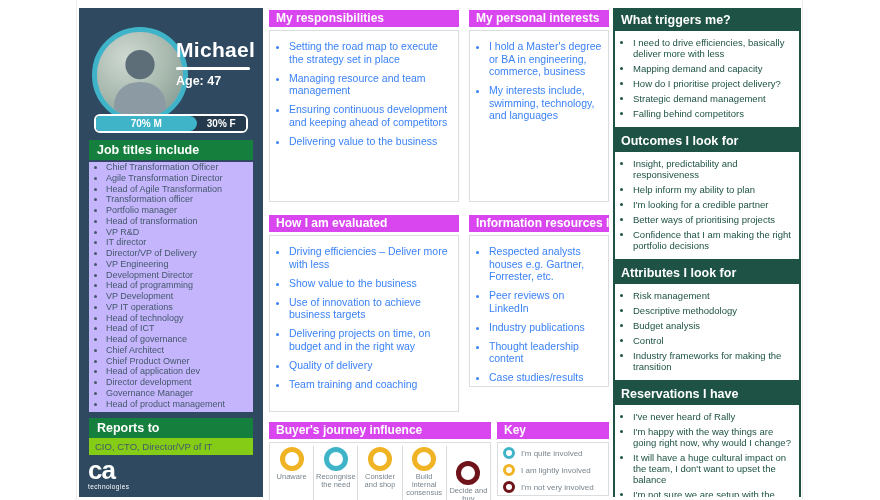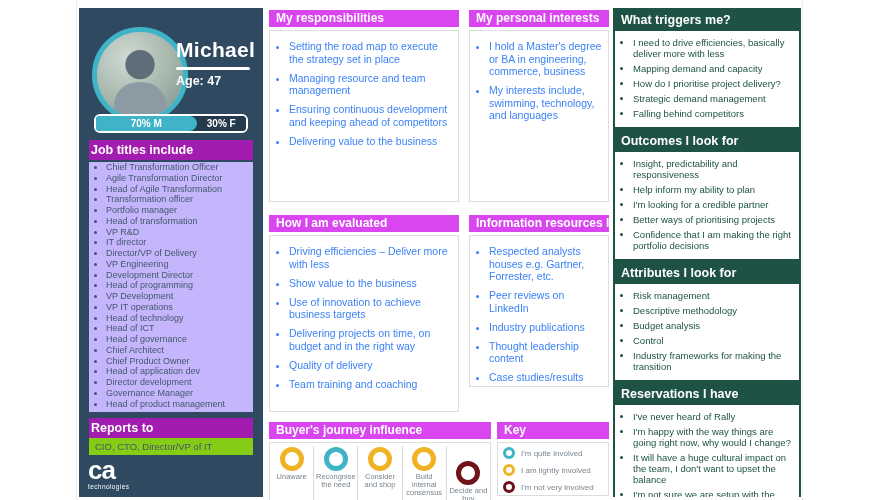--- a/index.html
+++ b/index.html
@@ -16,22 +16,22 @@
   .name-block { position:absolute; left:97px; top:30px; width:82px; }
   .persona-name { color:#fff; font-size:21px; font-weight:bold; letter-spacing:.3px; }
   .name-rule { width:74px; height:3px; background:#fff; margin:5px 0 4px 0; border-radius:2px; }
   .persona-age { color:#fff; font-size:12.5px; font-weight:bold; }
   .gender-pill { position:absolute; left:15px; top:106px; width:154px; height:19px; border:2.5px solid #fff;
                  border-radius:6px; overflow:hidden; display:flex; background:#24394b; }
   .gender-seg { height:100%; color:#fff; font-size:10px; font-weight:bold; display:flex;
                 align-items:center; justify-content:center; }
   .gender-male { width:67%; background:#3fb4c8; border-radius:0 8px 8px 0; }
   .gender-female { width:33%; background:#24394b; }
-  .side-header { position:absolute; left:10px; width:164px; height:20px; background:#a21caf; color:#fff;
-                 font-size:12.5px; font-weight:bold; line-height:20px; padding-left:2px; }
+  .side-header { position:absolute; left:10px; width:164px; height:20px; background:#15803d; color:#fff;
+                 font-size:12.5px; font-weight:bold; line-height:20px; padding-left:8px; }
   .jobs-header { top:132px; }
   .jobs-box { position:absolute; left:10px; top:154px; width:164px; height:250px; background:#c4b5fd; padding:0 3px 3px 4px; }
   .jobs-box ul { list-style:disc; padding-left:13px; color:#44586a; font-size:9px; line-height:10.75px; }
   .reports-header { top:410px; }
   .reports-box { position:absolute; left:10px; top:430px; width:164px; height:17px; background:#84cc16;
                  color:#44586a; font-size:9.5px; line-height:17px; padding-left:6px; }
   .logo { position:absolute; left:9px; top:449px; color:#fff; }
   .logo-ca { font-size:26px; font-weight:bold; letter-spacing:-1px; line-height:26px; }
   .logo-sub { font-size:6.5px; letter-spacing:.4px; margin-top:0px; }
 

